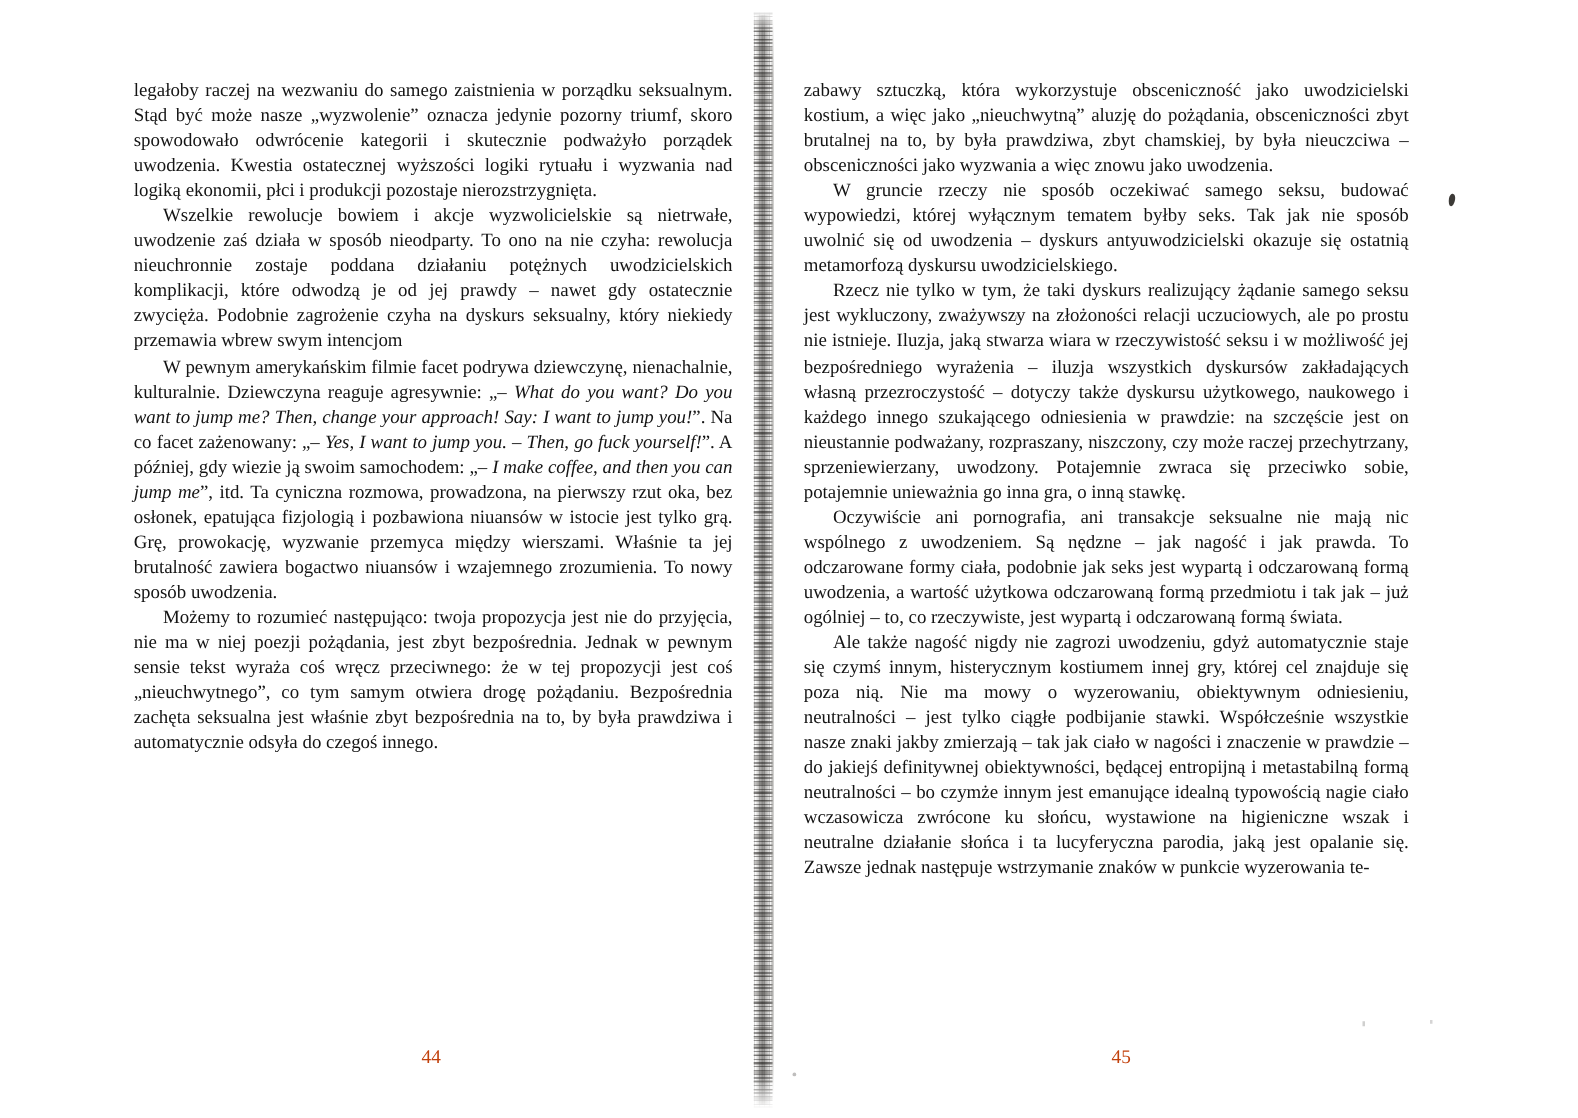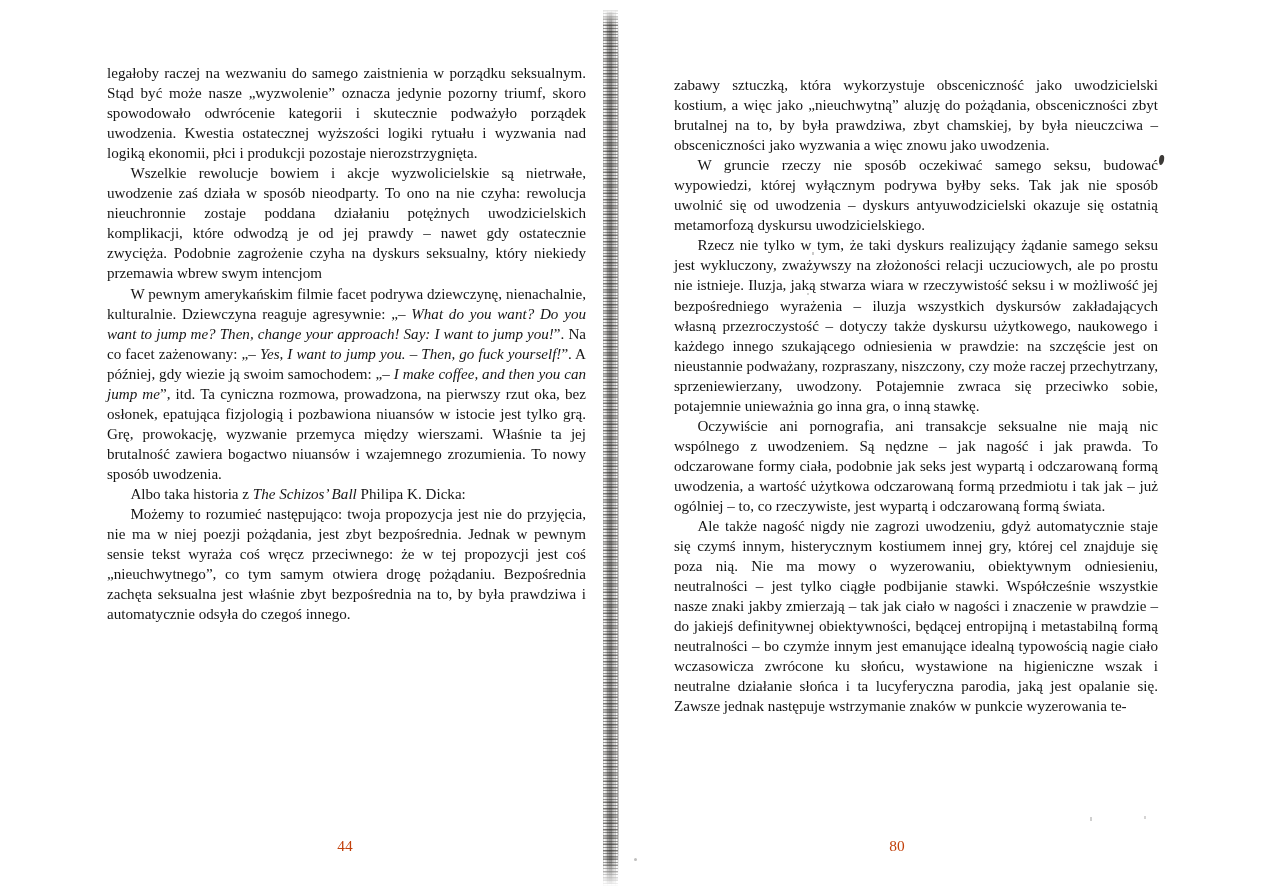--- a/index.html
+++ b/index.html
@@ -111,21 +111,21 @@
   .text-block {
     position: absolute;
     font-size: 15.1px;
     line-height: 20.05px;
     text-align: justify;
     text-justify: inter-word;
     color: #141414;
     -webkit-font-smoothing: antialiased;
   }
   #page-left .text-block  { left: 107px; top: 63px;  width: 479px; }
-  #page-right .text-block { left: 36px;  top: 63px;  width: 484px; margin-top: 12px; }
+  #page-right .text-block { left: 5px;  top: 63px;  width: 484px; }
 
   .para {
     margin: 0;
     text-indent: 1.55em;
   }
   .para.no-indent { text-indent: 0; }
 
   em.quote {
     font-style: italic;
   }
@@ -186,43 +186,42 @@
 </head>
 <body>
 
 <div id="scan-sheet">
 
   <div class="book-page" id="page-left">
     <div class="text-block" id="left-text-block">
         <p class="para no-indent"><span>legałoby raczej na wezwaniu do samego zaistnienia w porządku seksualnym. Stąd być może nasze „wyzwolenie” oznacza jedynie pozorny triumf, skoro spowodowało odwrócenie kategorii i skutecznie podważyło porządek uwodzenia. Kwestia ostatecznej wyższości logiki rytuału i wyzwania nad logiką ekonomii, płci i produkcji pozostaje nierozstrzygnięta.</span></p>
         <p class="para"><span>Wszelkie rewolucje bowiem i akcje wyzwolicielskie są nietrwałe, uwodzenie zaś działa w sposób nieodparty. To ono na nie czyha: rewolucja nieuchronnie zostaje poddana działaniu potężnych uwodzicielskich komplikacji, które odwodzą je od jej prawdy – nawet gdy ostatecznie zwycięża. Podobnie zagrożenie czyha na dyskurs seksualny, który niekiedy przemawia wbrew swym intencjom</span></p>
         <p class="para"><span>W pewnym amerykańskim filmie facet podrywa dziewczynę, nienachalnie, kulturalnie. Dziewczyna reaguje agresywnie: „– </span><em class="quote">What do you want? Do you want to jump me? Then, change your approach! Say: I want to jump you!</em><span>”. Na co facet zażenowany: „– </span><em class="quote">Yes, I want to jump you. – Then, go fuck yourself!</em><span>”. A później, gdy wiezie ją swoim samochodem: „– </span><em class="quote">I make coffee, and then you can jump me</em><span>”, itd. Ta cyniczna rozmowa, prowadzona, na pierwszy rzut oka, bez osłonek, epatująca fizjologią i pozbawiona niuansów w istocie jest tylko grą. Grę, prowokację, wyzwanie przemyca między wierszami. Właśnie ta jej brutalność zawiera bogactwo niuansów i wzajemnego zrozumienia. To nowy sposób uwodzenia.</span></p>
-        <p class="para"><span>Albo taka historia z </span><em class="quote">The Schizos’ Ball</em><span> Philipa K. Dicka:</span></p>
         <p class="para"><span>Możemy to rozumieć następująco: twoja propozycja jest nie do przyjęcia, nie ma w niej poezji pożądania, jest zbyt bezpośrednia. Jednak w pewnym sensie tekst wyraża coś wręcz przeciwnego: że w tej propozycji jest coś „nieuchwytnego”, co tym samym otwiera drogę pożądaniu. Bezpośrednia zachęta seksualna jest właśnie zbyt bezpośrednia na to, by była prawdziwa i automatycznie odsyła do czegoś innego.</span></p>
       </div>
     <div class="folio" id="folio-left">44</div>
   </div>
 
   <div id="gutter">
     <div class="gutter-core"></div>
     <div class="gutter-speckle"></div>
     <div class="gutter-edge"></div>
     <div class="gutter-fade-top"></div>
     <div class="gutter-fade-bottom"></div>
   </div>
 
   <div class="book-page" id="page-right">
     <div class="text-block" id="right-text-block">
         <p class="para no-indent"><span>zabawy sztuczką, która wykorzystuje obsceniczność jako uwodzicielski kostium, a więc jako „nieuchwytną” aluzję do pożądania, obsceniczności zbyt brutalnej na to, by była prawdziwa, zbyt chamskiej, by była nieuczciwa – obsceniczności jako wyzwania a więc znowu jako uwodzenia.</span></p>
-        <p class="para"><span>W gruncie rzeczy nie sposób oczekiwać samego seksu, budować wypowiedzi, której wyłącznym podrywa byłby seks. Tak jak nie sposób uwolnić się od uwodzenia – dyskurs antyuwodzicielski okazuje się ostatnią metamorfozą dyskursu uwodzicielskiego.</span></p>
+        <p class="para"><span>W gruncie rzeczy nie sposób oczekiwać samego seksu, budować wypowiedzi, której wyłącznym tematem byłby seks. Tak jak nie sposób uwolnić się od uwodzenia – dyskurs antyuwodzicielski okazuje się ostatnią metamorfozą dyskursu uwodzicielskiego.</span></p>
         <p class="para"><span>Rzecz nie tylko w tym, że taki dyskurs realizujący żądanie samego seksu jest wykluczony, zważywszy na złożoności relacji uczuciowych, ale po prostu nie istnieje. Iluzja, jaką stwarza wiara w rzeczywistość seksu i w możliwość jej bezpośredniego wyrażenia – iluzja wszystkich dyskursów zakładających własną przezroczystość – dotyczy także dyskursu użytkowego, naukowego i każdego innego szukającego odniesienia w prawdzie: na szczęście jest on nieustannie podważany, rozpraszany, niszczony, czy może raczej przechytrzany, sprzeniewierzany, uwodzony. Potajemnie zwraca się przeciwko sobie, potajemnie unieważnia go inna gra, o inną stawkę.</span></p>
         <p class="para"><span>Oczywiście ani pornografia, ani transakcje seksualne nie mają nic wspólnego z uwodzeniem. Są nędzne – jak nagość i jak prawda. To odczarowane formy ciała, podobnie jak seks jest wypartą i odczarowaną formą uwodzenia, a wartość użytkowa odczarowaną formą przedmiotu i tak jak – już ogólniej – to, co rzeczywiste, jest wypartą i odczarowaną formą świata.</span></p>
         <p class="para"><span>Ale także nagość nigdy nie zagrozi uwodzeniu, gdyż automatycznie staje się czymś innym, histerycznym kostiumem innej gry, której cel znajduje się poza nią. Nie ma mowy o wyzerowaniu, obiektywnym odniesieniu, neutralności – jest tylko ciągłe podbijanie stawki. Współcześnie wszystkie nasze znaki jakby zmierzają – tak jak ciało w nagości i znaczenie w prawdzie – do jakiejś definitywnej obiektywności, będącej entropijną i metastabilną formą neutralności – bo czymże innym jest emanujące idealną typowością nagie ciało wczasowicza zwrócone ku słońcu, wystawione na higieniczne wszak i neutralne działanie słońca i ta lucyferyczna parodia, jaką jest opalanie się. Zawsze jednak następuje wstrzymanie znaków w punkcie wyzerowania te-</span></p>
       </div>
-    <div class="folio" id="folio-right">80</div>
+    <div class="folio" id="folio-right">45</div>
   </div>
 
   <div class="speck" id="ink-speck-right"></div>
   <div class="speck" id="dust-speck-a"></div>
   <div class="speck" id="dust-speck-b"></div>
   <div class="speck" id="dust-speck-c"></div>
   <div class="speck" id="dust-speck-d"></div>
   <div class="speck" id="dust-speck-e"></div>
 
 </div>

